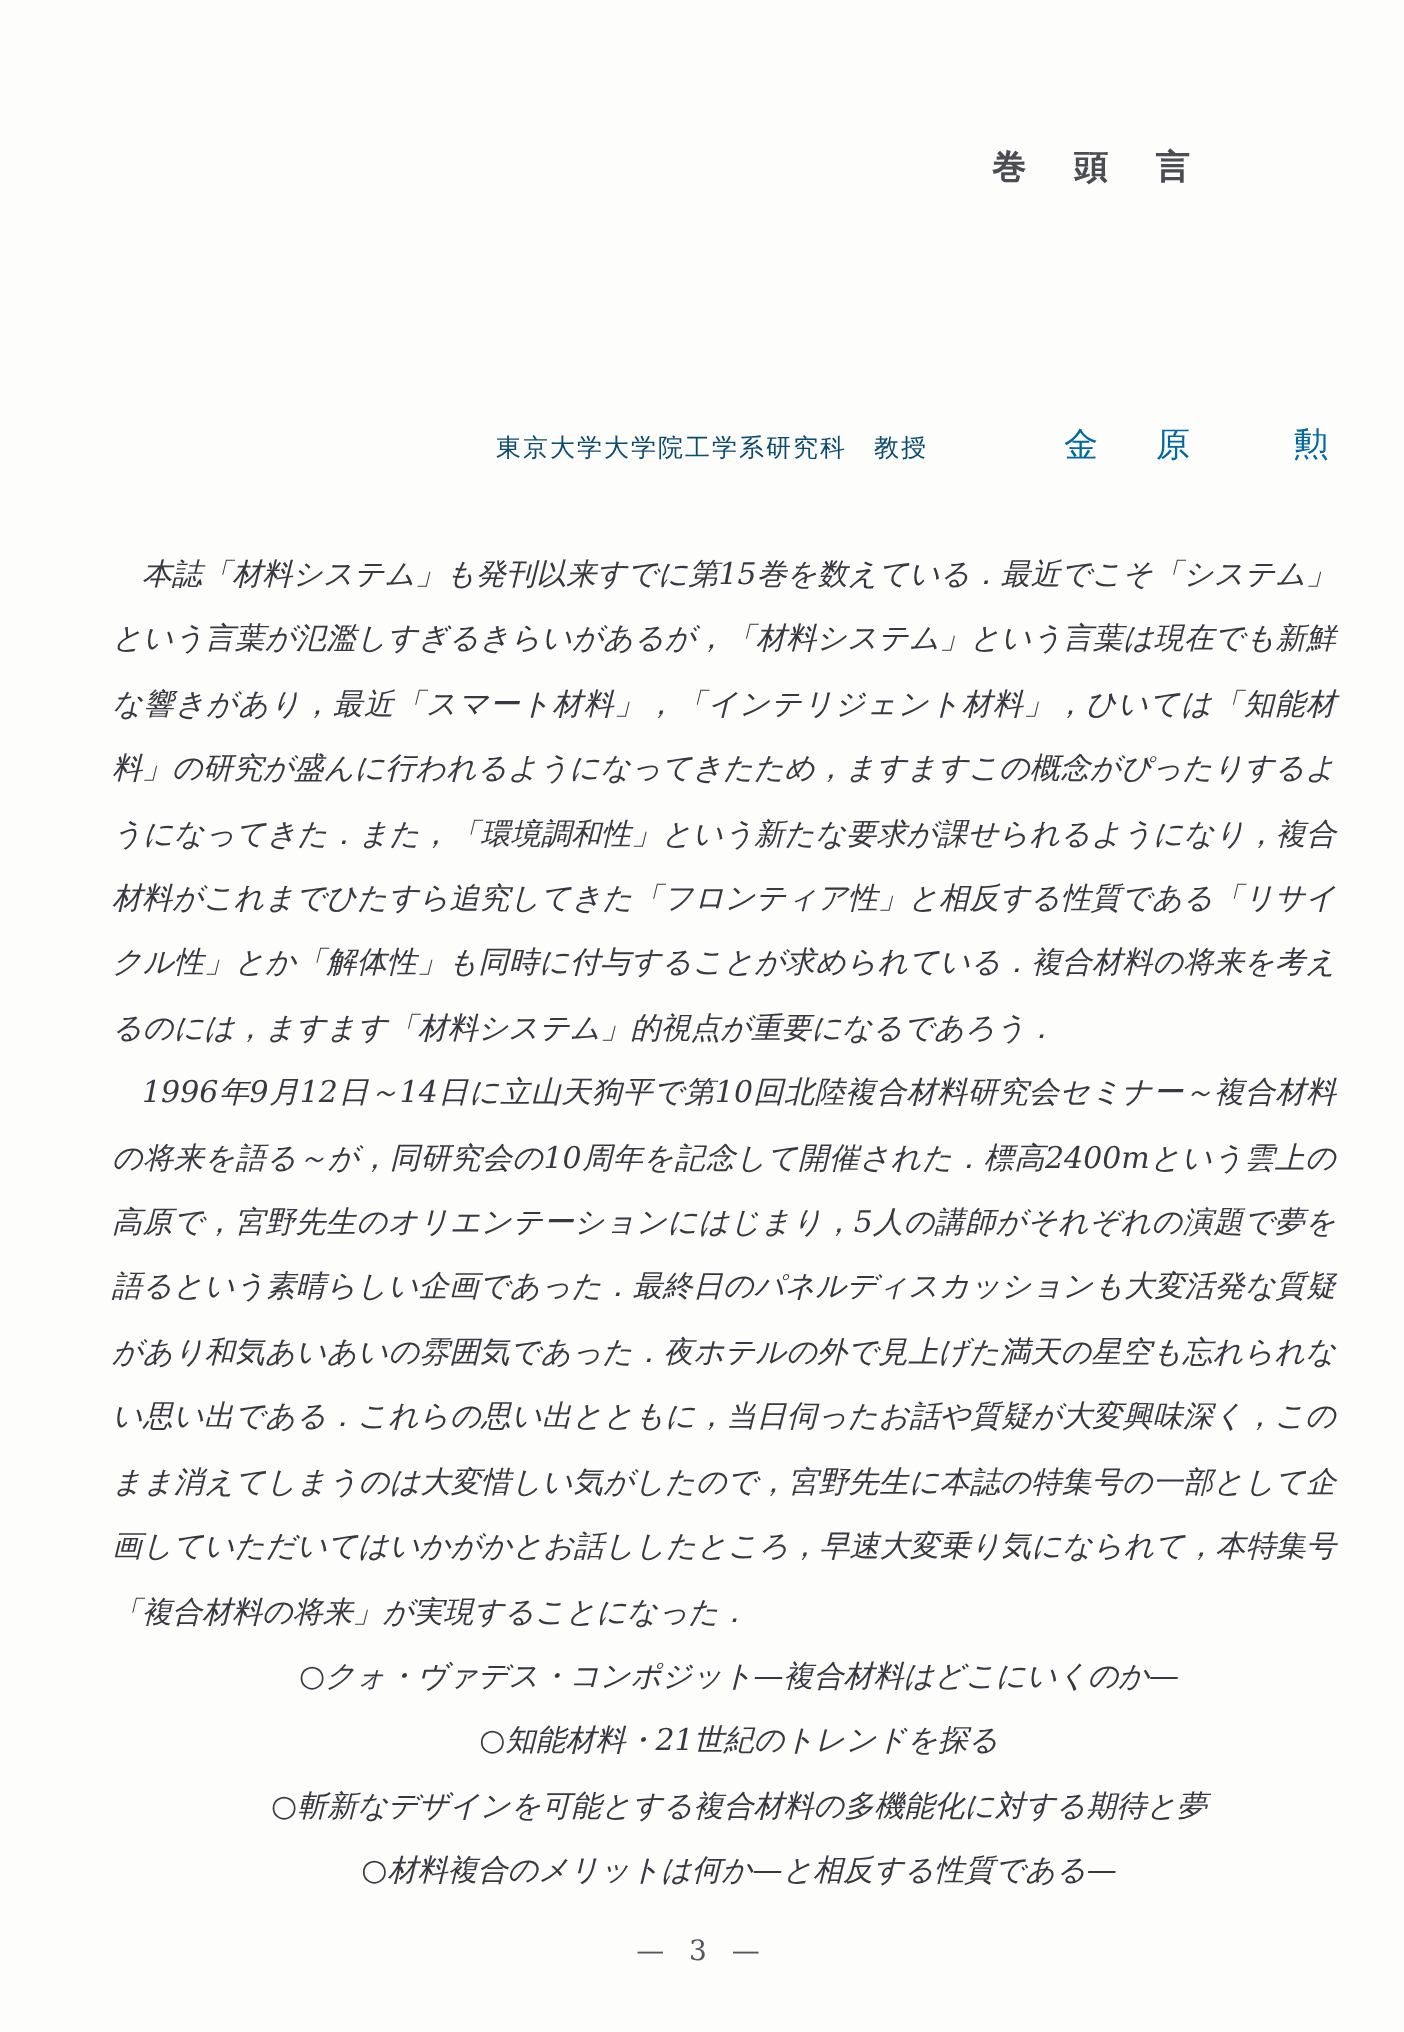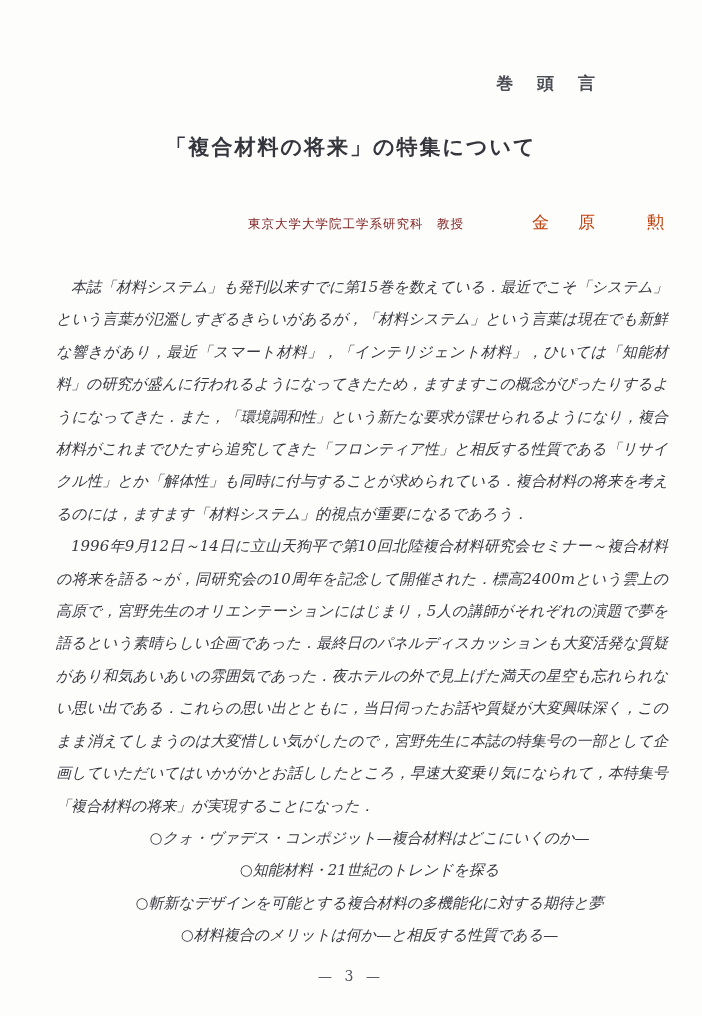--- a/index.html
+++ b/index.html
@@ -43,27 +43,27 @@
     position: absolute;
     top: 211px;
     left: 248px;
     right: 70px;
     display: flex;
     align-items: baseline;
     white-space: nowrap;
   }
   .affiliation {
     font-size: 12.5px;
-    color: #7f1d1d;
+    color: #0c4a6e;
     letter-spacing: 1px;
   }
   .author-name {
     margin-left: 68px;
     font-size: 17px;
-    color: #c2410c;
+    color: #0369a1;
     letter-spacing: 6px;
     text-align: right;
   }
   .body-text {
     position: absolute;
     top: 271px;
     left: 56px;
     width: 612px;
     font-size: 15px;
     line-height: 32.4px;
@@ -90,21 +90,20 @@
     color: #55565e;
   }
 </style>
 </head>
 <body>
 
 <div class="page">
 
   <div class="header-label">巻 頭 言</div>
 
-  <h1 class="title">「複合材料の将来」の特集について</h1>
 
   <div class="author-line">
     <span class="affiliation">東京大学大学院工学系研究科　教授</span>
     <span class="author-name">金　原　　勲</span>
   </div>
 
   <div class="body-text">
     <p>本誌「材料システム」も発刊以来すでに第15巻を数えている．最近でこそ「システム」という言葉が氾濫しすぎるきらいがあるが，「材料システム」という言葉は現在でも新鮮な響きがあり，最近「スマート材料」，「インテリジェント材料」，ひいては「知能材料」の研究が盛んに行われるようになってきたため，ますますこの概念がぴったりするようになってきた．また，「環境調和性」という新たな要求が課せられるようになり，複合材料がこれまでひたすら追究してきた「フロンティア性」と相反する性質である「リサイクル性」とか「解体性」も同時に付与することが求められている．複合材料の将来を考えるのには，ますます「材料システム」的視点が重要になるであろう．</p>
     <p>1996年9月12日～14日に立山天狗平で第10回北陸複合材料研究会セミナー～複合材料の将来を語る～が，同研究会の10周年を記念して開催された．標高2400mという雲上の高原で，宮野先生のオリエンテーションにはじまり，5人の講師がそれぞれの演題で夢を語るという素晴らしい企画であった．最終日のパネルディスカッションも大変活発な質疑があり和気あいあいの雰囲気であった．夜ホテルの外で見上げた満天の星空も忘れられない思い出である．これらの思い出とともに，当日伺ったお話や質疑が大変興味深く，このまま消えてしまうのは大変惜しい気がしたので，宮野先生に本誌の特集号の一部として企画していただいてはいかがかとお話ししたところ，早速大変乗り気になられて，本特集号「複合材料の将来」が実現することになった．</p>
 

